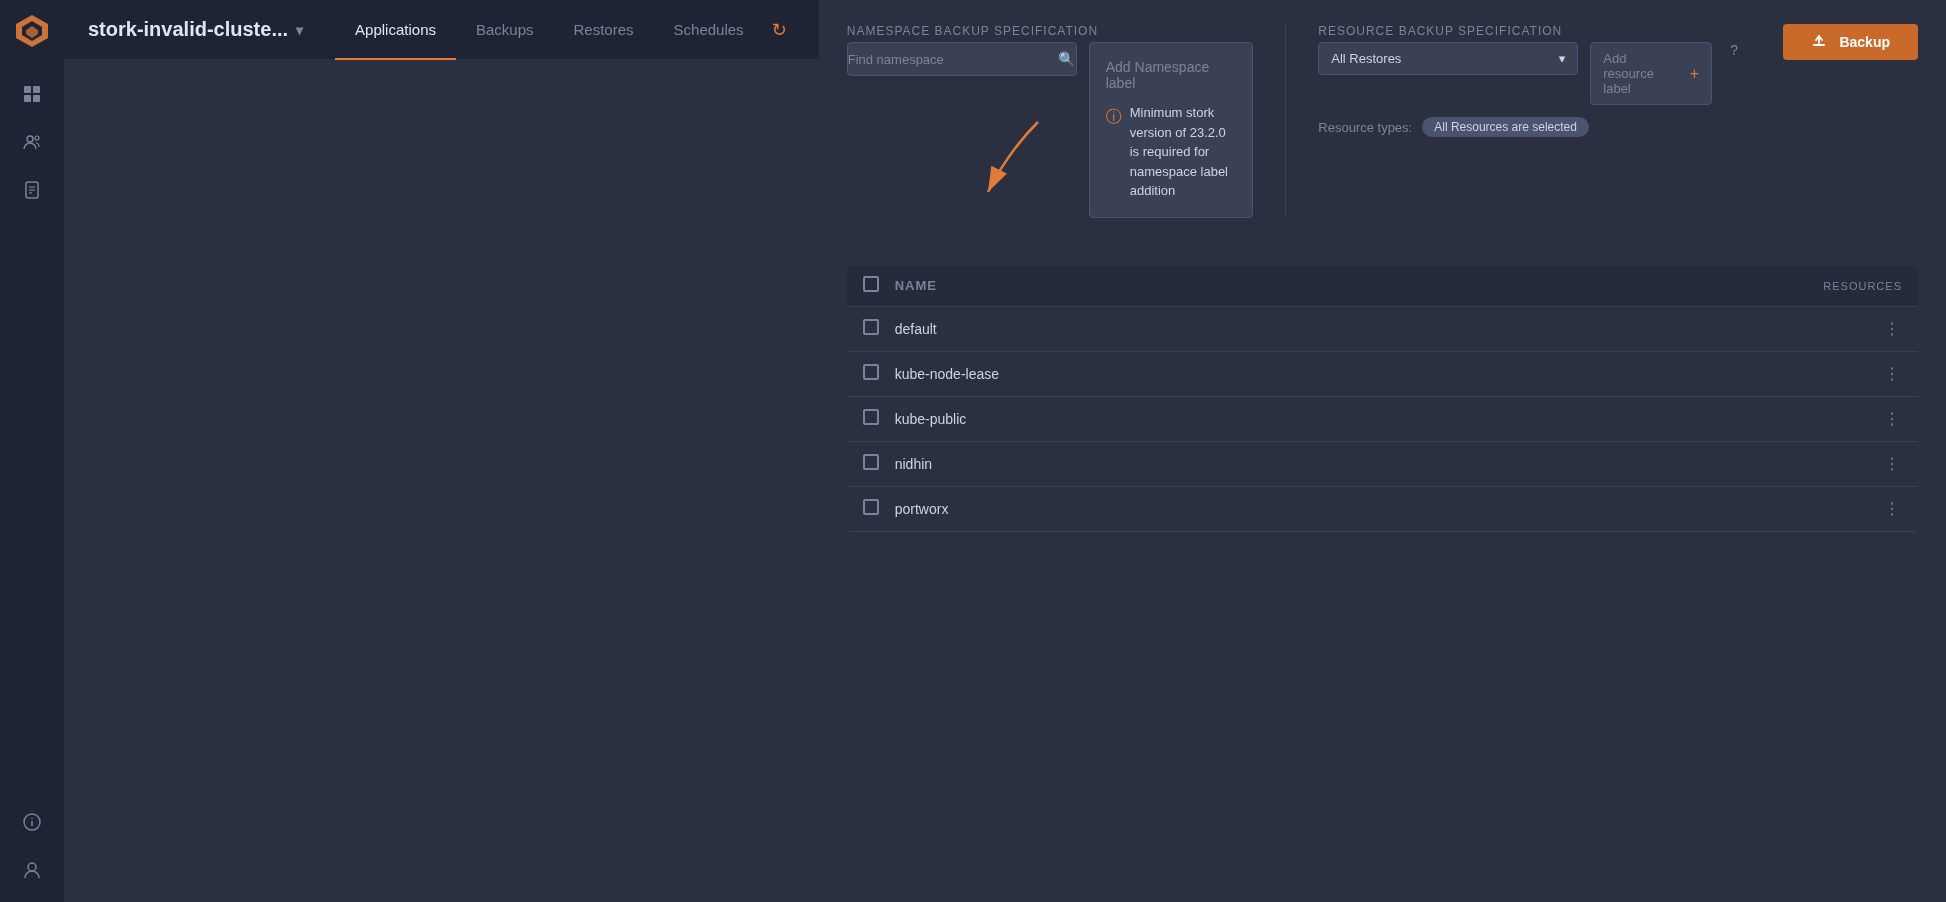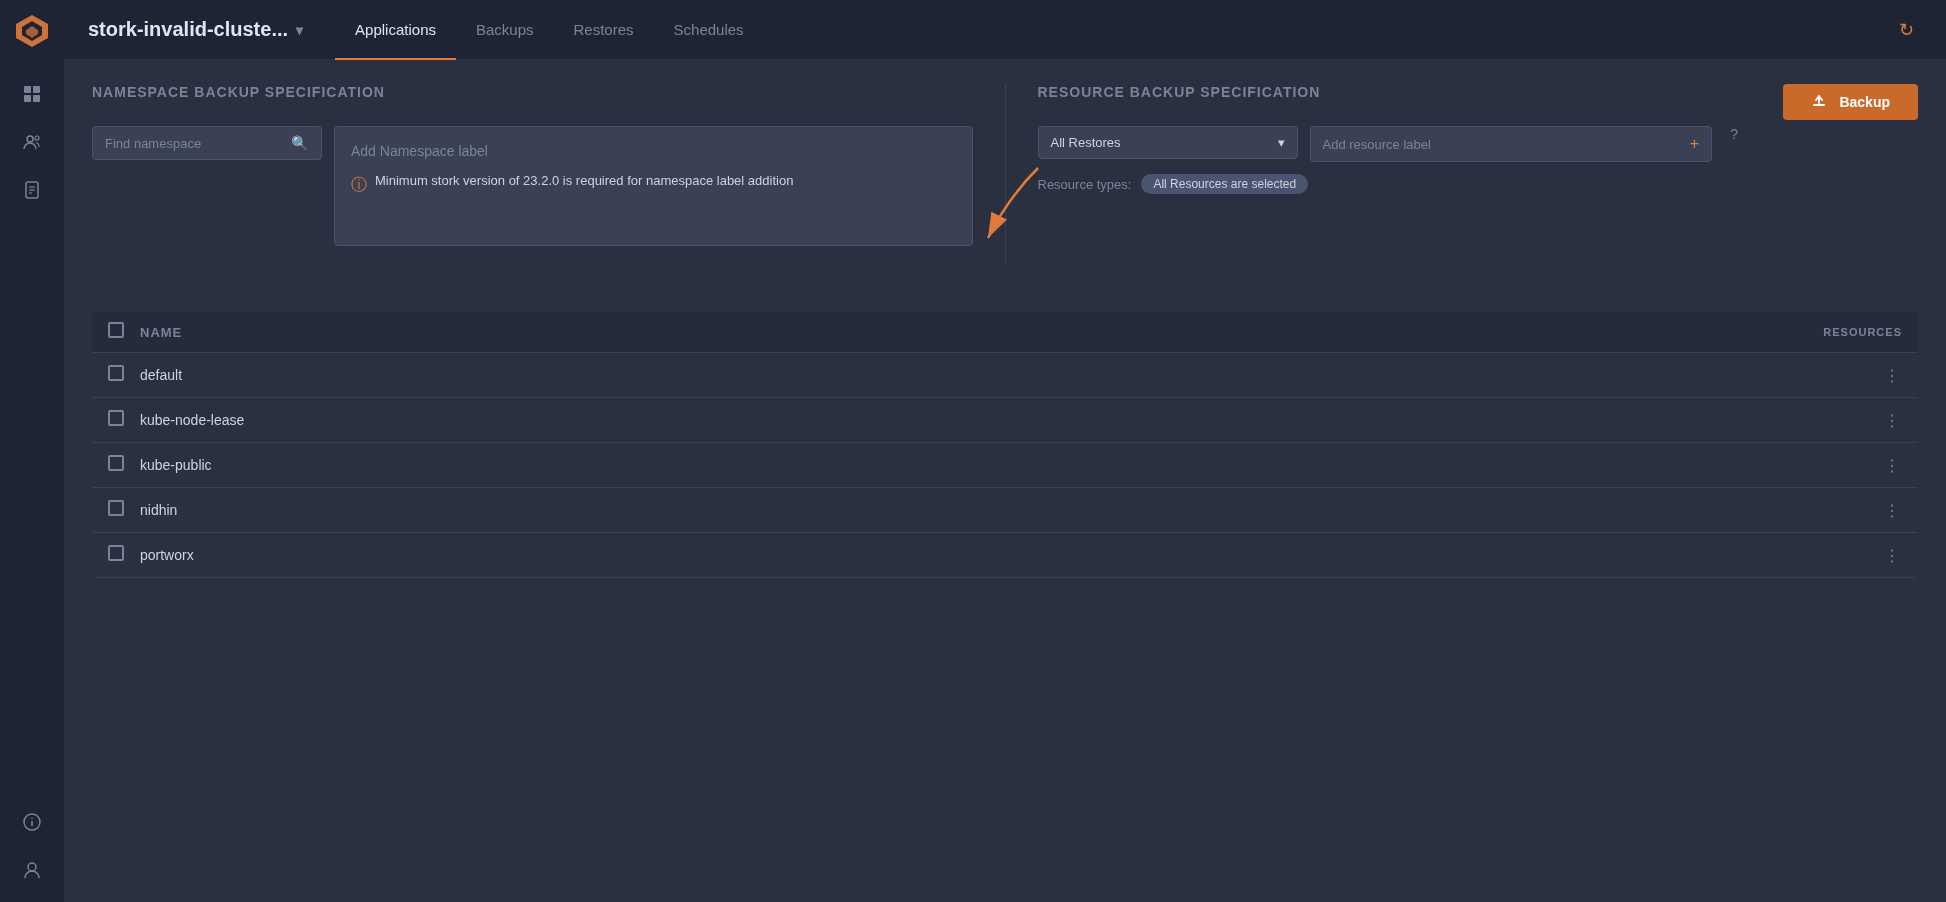--- a/index.html
+++ b/index.html
@@ -45,21 +45,21 @@
       display: flex;
       flex-direction: column;
       align-items: center;
       gap: 8px;
     }
 
     
     .main {
       flex: 1;
       display: flex;
-      flex-direction: column;
+      flex-direction: row;
       overflow: hidden;
     }
 
     
     .header {
       background: #1e2433;
       padding: 0 24px;
       display: flex;
       align-items: center;
       height: 60px;
@@ -133,25 +133,25 @@
     .spec-row {
       display: flex;
       gap: 0;
       align-items: flex-start;
     }
 
     .spec-section {
       flex: 1;
     }
     .spec-title {
-      font-size: 14px;
-      font-weight: 700;
+      font-size: 12px;
+      font-weight: 400;
       letter-spacing: 1px;
       color: #7a8499;
-      margin-bottom: 26px;
+      margin-bottom: 4px;
       text-transform: uppercase;
     }
 
     .spec-divider {
       width: 1px;
       background: #3a4155;
       margin: 0 32px;
       align-self: stretch;
       min-height: 180px;
     }
@@ -159,21 +159,21 @@
     
     .ns-controls {
       display: flex;
       gap: 12px;
       align-items: flex-start;
     }
     .find-ns-input {
       background: #3a4155;
       border: 1px solid #4a5370;
       border-radius: 4px;
-      padding: 8px 12px;
+      padding: 8px 0;
       color: #cdd3e0;
       font-size: 13px;
       width: 230px;
       display: flex;
       align-items: center;
       justify-content: space-between;
     }
     .find-ns-input span { color: #7a8499; }
     .find-ns-input .search-icon { color: #7a8499; font-size: 14px; }
 
@@ -299,21 +299,21 @@
     .th-name {
       flex: 1;
       font-size: 13px;
       font-weight: 700;
       letter-spacing: 1px;
       color: #7a8499;
       text-transform: uppercase;
     }
     .th-resources {
       font-size: 11px;
-      font-weight: 700;
+      font-weight: 400;
       letter-spacing: 1px;
       color: #7a8499;
       text-transform: uppercase;
       text-align: left;
     }
 
     .table-row {
       display: flex;
       align-items: center;
       padding: 12px 16px;

